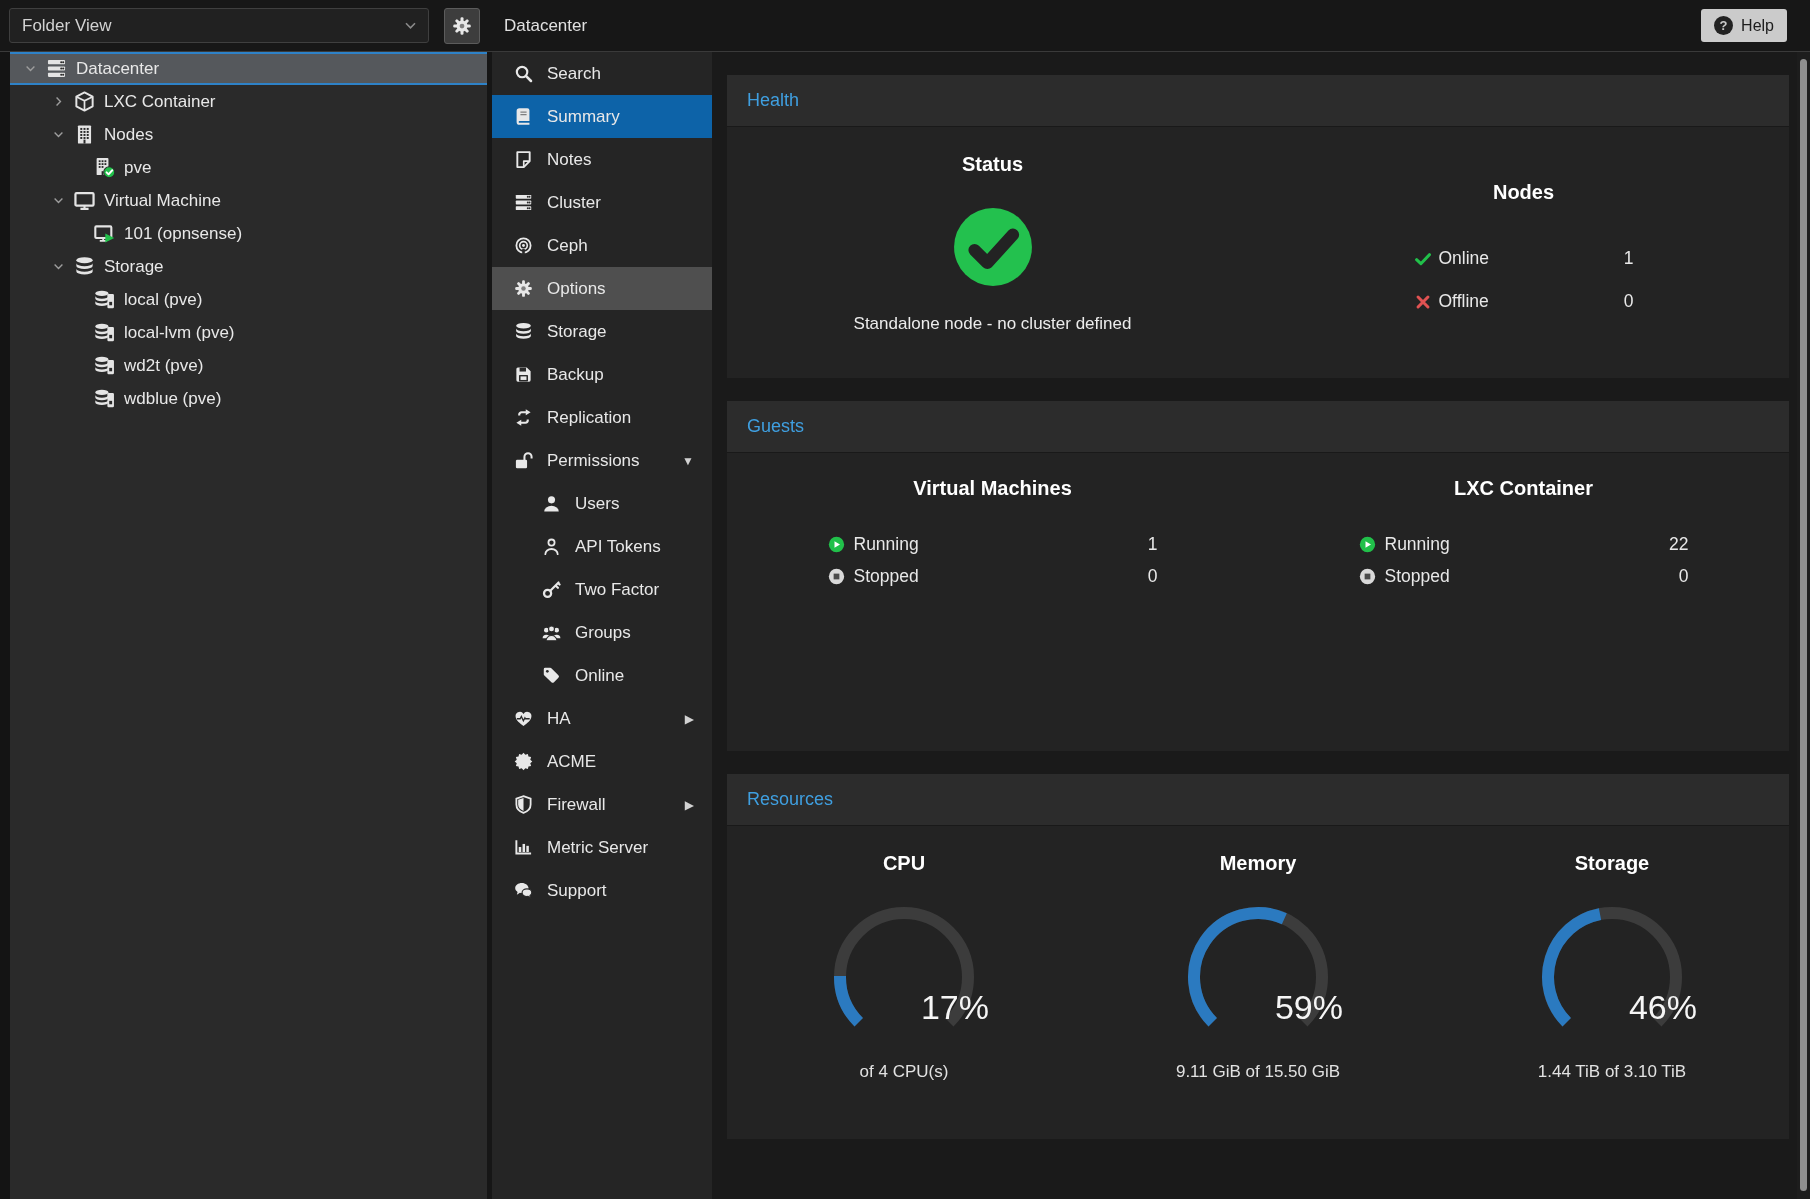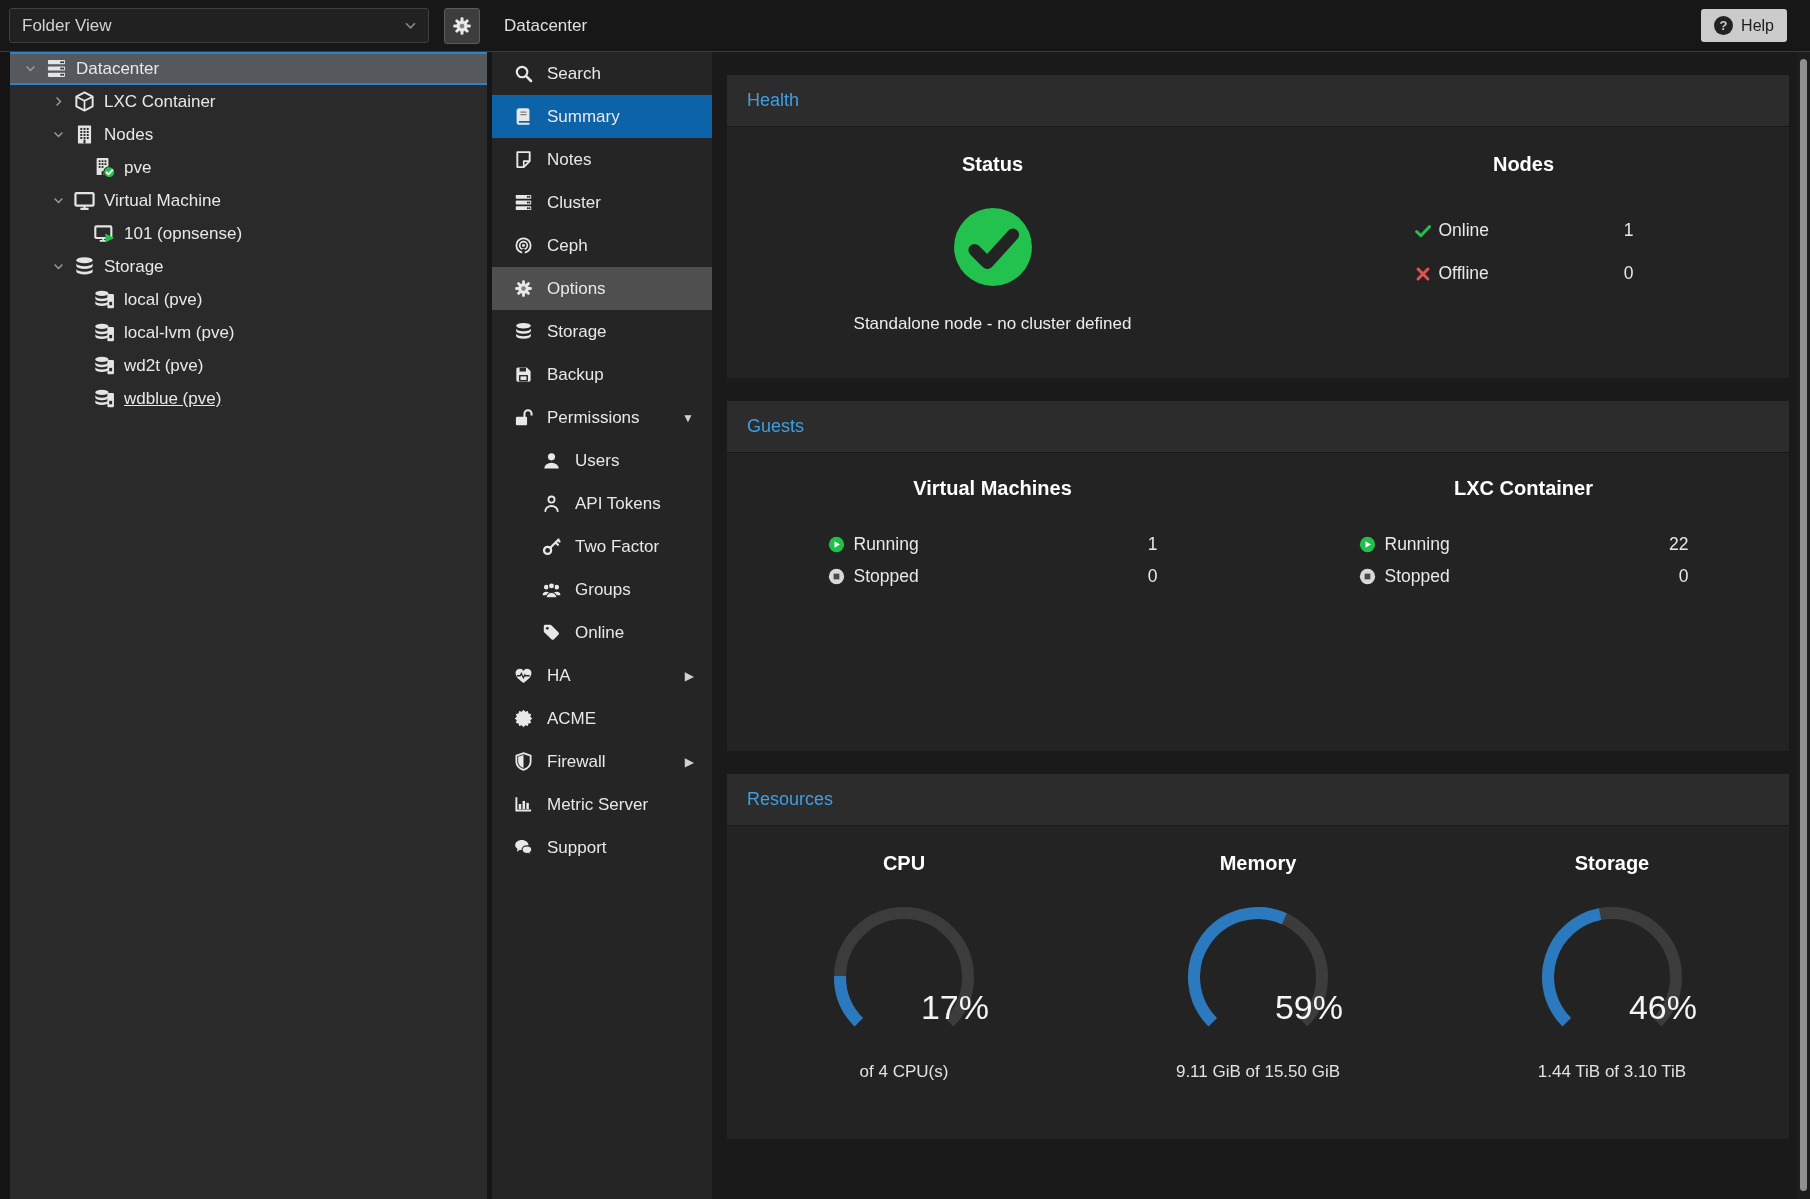--- a/index.html
+++ b/index.html
@@ -56,21 +56,21 @@
     padding-left:20px; border-bottom:1px solid #191919; }
   .panel-title { color:#3f9fe0; font-size:18px; }
   .panel-body { }
   .cols2 { display:flex; }
   .cols2 > div { flex:1; }
   .cols3 { display:flex; }
   .cols3 > div { flex:1; }
   .sec-heading { text-align:center; font-size:20px; font-weight:bold; color:#ffffff; }
 
   
-  #health-body { padding:26px 0 44px; }
+  #health-body { padding:26px 0 44px;align-items:flex-end; }
   .status-col .sec-heading { margin-bottom:30px; }
   .status-icon-wrap { display:flex; justify-content:center; margin-bottom:26px; }
   .status-icon-wrap .ic { width:82px; height:82px; }
   .status-msg { text-align:center; font-size:17px; color:#ececec; }
   .nodes-col .sec-heading { margin-bottom:44px; }
   .mini-rows { width:220px; margin:0 auto; }
   .mini-row { display:flex; align-items:center; margin-bottom:22px; font-size:17.5px; }
   .mini-row .ic { width:18px; height:18px; margin-right:7px; flex:0 0 auto; }
   .mini-row .lab { flex:1; }
   .mini-row .val { width:40px; text-align:right; }
@@ -317,21 +317,21 @@
                 <ellipse cx="6" cy="3.4" rx="5" ry="2"></ellipse>
                 <path d="M1 5.4 A5 2 0 0 0 11 5.4 L11 7.3 A5 2 0 0 1 1 7.3 Z"></path>
                 <path d="M1 9.1 A5 2 0 0 0 11 9.1 L11 11 A5 2 0 0 1 1 11 Z"></path>
                 <rect x="10.2" y="3.8" width="5" height="10.8" rx="0.9"></rect>
               </g>
               <rect x="11.6" y="9.8" width="2.2" height="2.6" fill="#2a2a2a"></rect>
             </svg>
           </span>
           <span>wd2t (pve)</span>
         </div>
-        <div class="tree-row" style="padding-left: 84px; text-decoration: underline;">
+        <div class="tree-row" style="padding-left: 84px;">
           <span class="ic tree-ic">
             <svg viewBox="0 0 16 16">
               <g fill="currentColor">
                 <ellipse cx="6" cy="3.4" rx="5" ry="2"></ellipse>
                 <path d="M1 5.4 A5 2 0 0 0 11 5.4 L11 7.3 A5 2 0 0 1 1 7.3 Z"></path>
                 <path d="M1 9.1 A5 2 0 0 0 11 9.1 L11 11 A5 2 0 0 1 1 11 Z"></path>
                 <rect x="10.2" y="3.8" width="5" height="10.8" rx="0.9"></rect>
               </g>
               <rect x="11.6" y="9.8" width="2.2" height="2.6" fill="#2a2a2a"></rect>
             </svg>
@@ -428,20 +428,31 @@
         <div class="nav-item">
           <span class="ic">
             <svg viewBox="0 0 16 16">
               <path d="M2 3.3 A1.3 1.3 0 0 1 3.3 2 H10.8 L14 5.2 V12.7 A1.3 1.3 0 0 1 12.7 14 H3.3 A1.3 1.3 0 0 1 2 12.7 Z" fill="currentColor"></path>
               <rect x="4.7" y="2.3" width="5.4" height="3.2" fill="#2a2a2a"></rect>
               <rect x="4.2" y="8.4" width="7.6" height="5.4" rx="0.6" fill="#2a2a2a"></rect>
               <rect x="5.5" y="9.6" width="5" height="3" fill="currentColor"></rect>
             </svg>
           </span>
           <span>Backup</span>
+        </div>
+        <div class="nav-item">
+          <span class="ic">
+            <svg viewBox="0 0 16 16">
+              <path d="M4.4 6.3 V5.6 A2 2 0 0 1 6.4 3.6 h4.2" fill="none" stroke="currentColor" stroke-width="1.8"></path>
+              <path d="M9.9 1.1 14 3.6 9.9 6.1 Z" fill="currentColor"></path>
+              <path d="M11.6 9.7 v0.7 a2 2 0 0 1 -2 2 H5.4" fill="none" stroke="currentColor" stroke-width="1.8"></path>
+              <path d="M6.1 9.9 2 12.4 6.1 14.9 Z" fill="currentColor"></path>
+            </svg>
+          </span>
+          <span>Replication</span>
         </div>
         <div class="nav-item">
           <span class="ic">
             <svg viewBox="0 0 16 16">
               <path d="M8.8 7.6 V4.9 a3 3 0 0 1 6 0 V6.3" fill="none" stroke="currentColor" stroke-width="1.7"></path>
               <rect x="1.6" y="7.4" width="9.4" height="7.2" rx="1.1" fill="currentColor"></rect>
             </svg>
           </span>
           <span>Permissions</span>
           <span class="arrow">▼</span>

